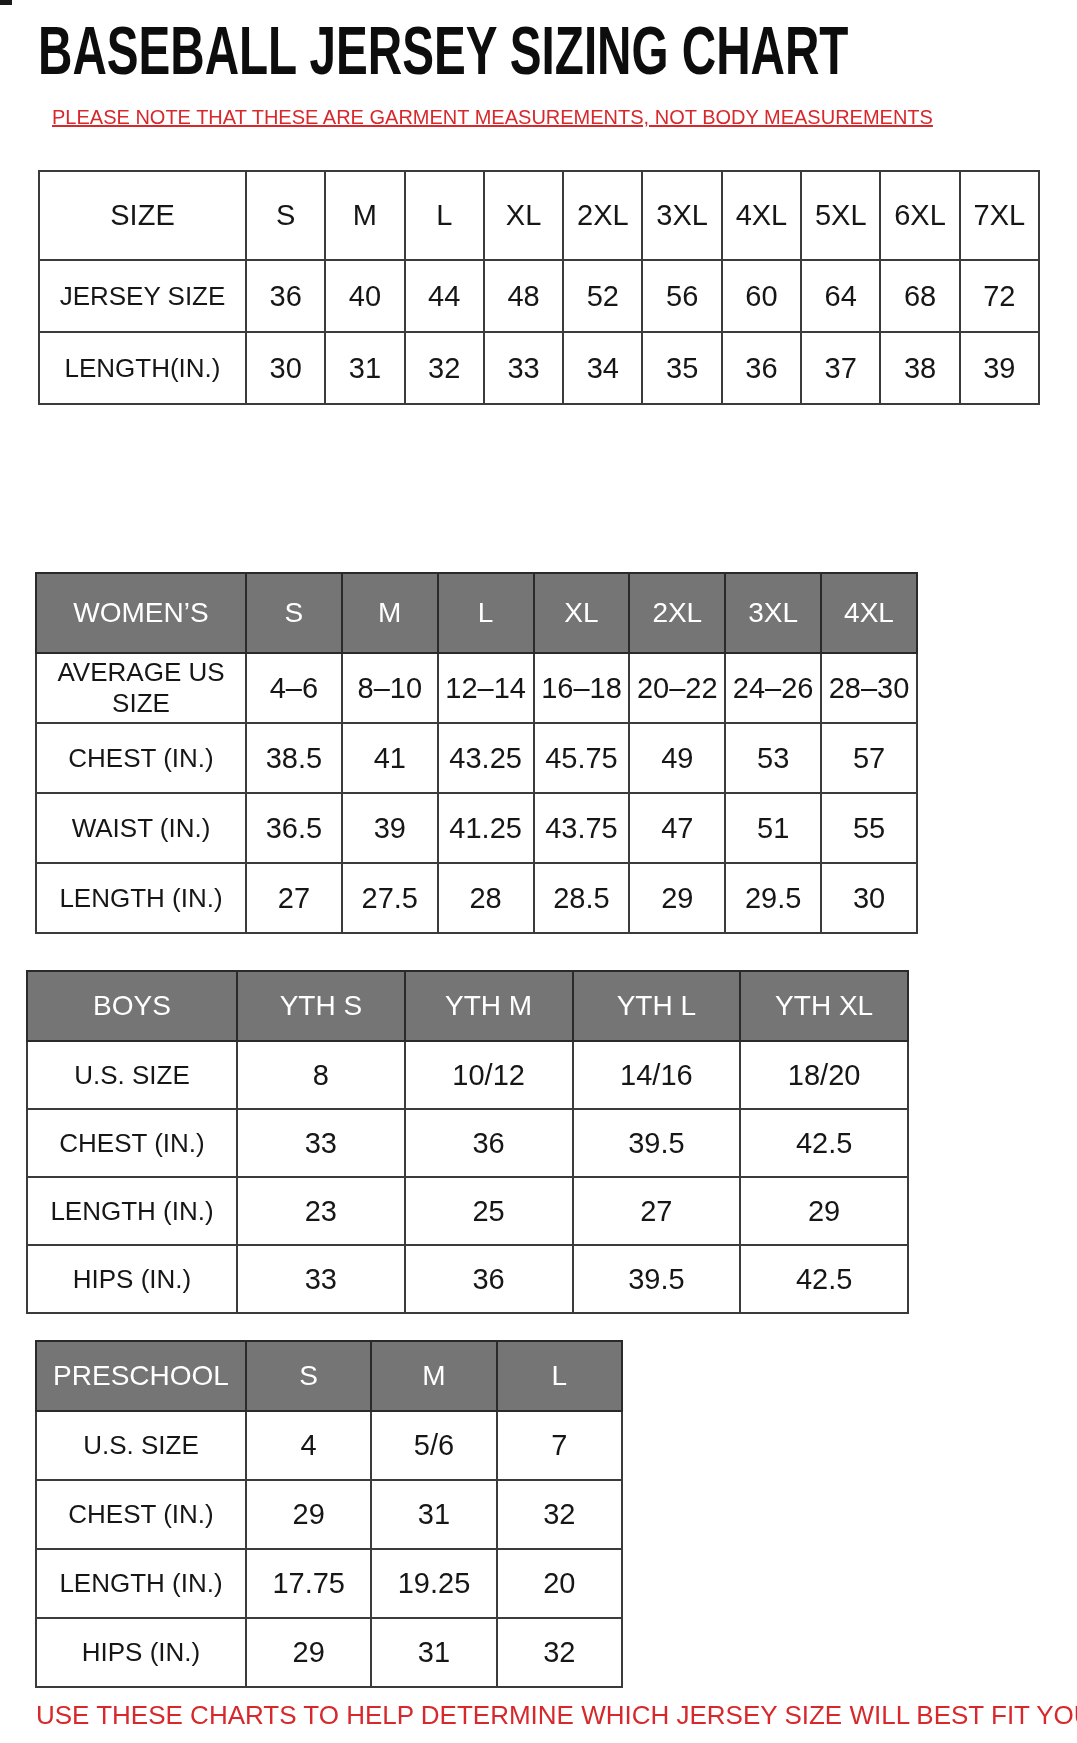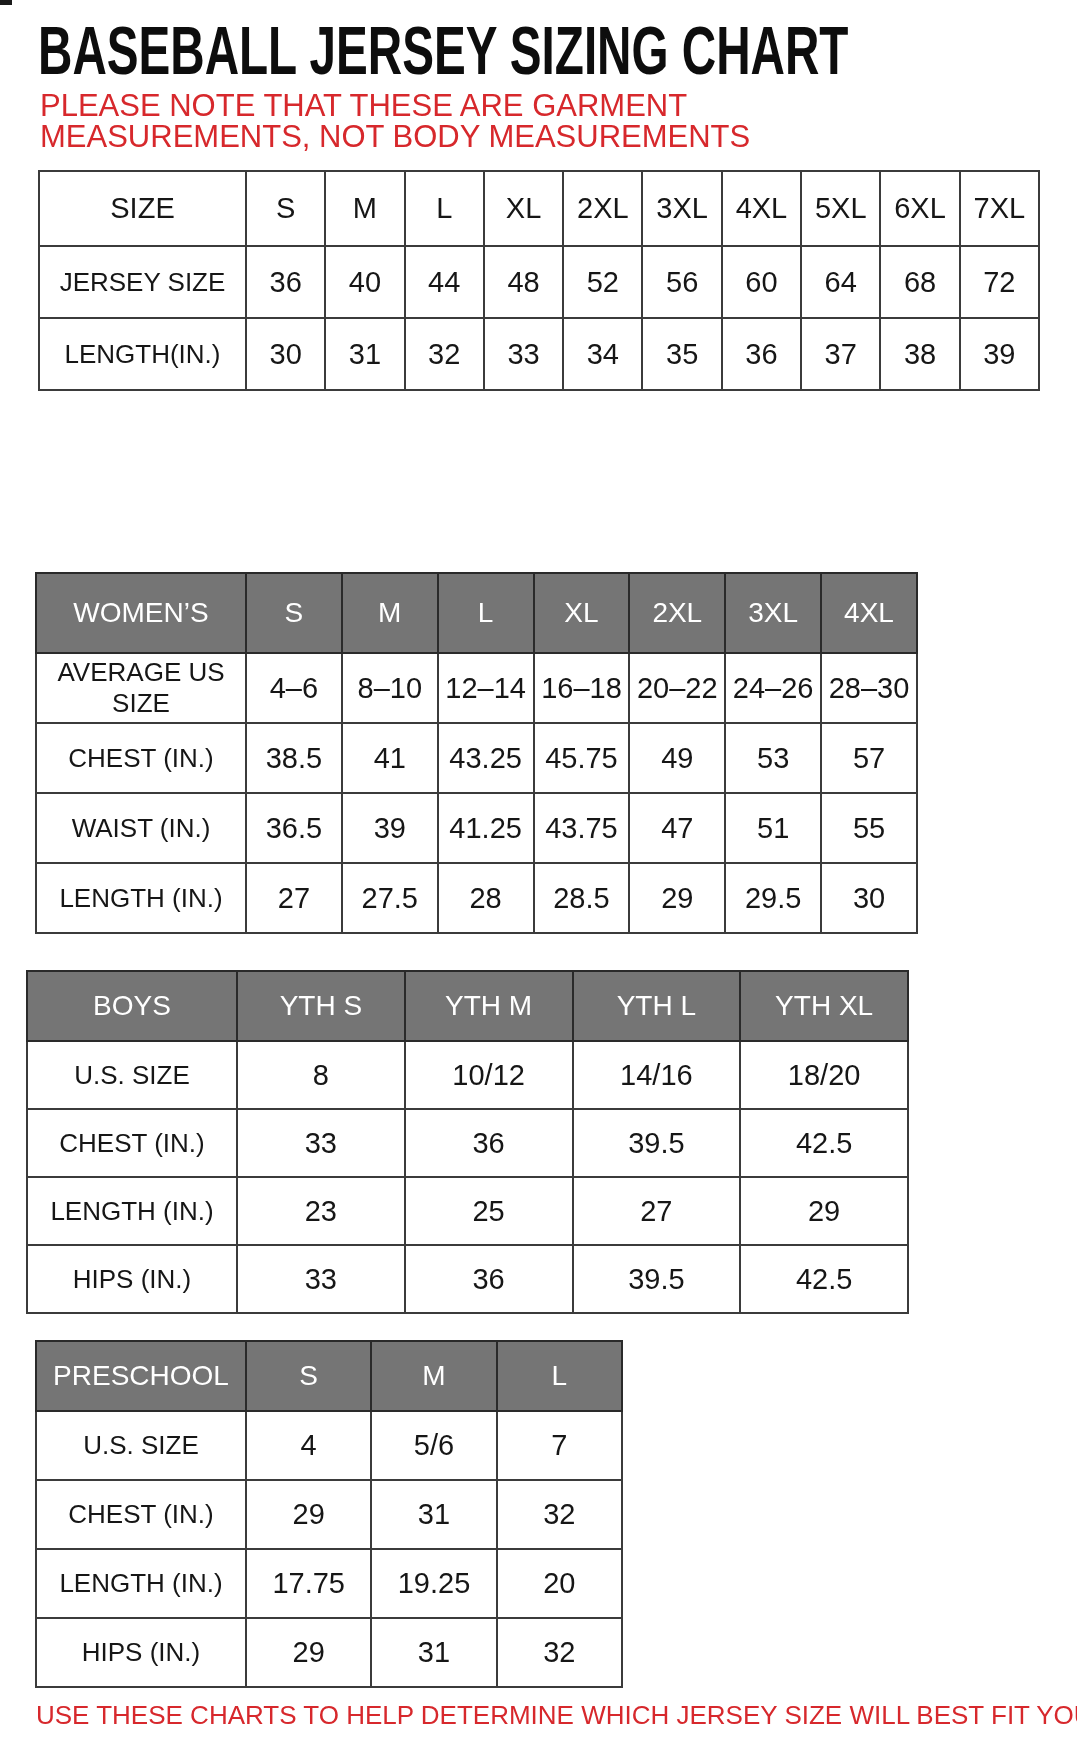--- a/index.html
+++ b/index.html
@@ -19,22 +19,22 @@
   }
   .artifact{position:absolute;left:0;top:0;width:12px;height:5px;background:#1a1a1a;}
   .title{position:absolute;left:38px;top:22px;margin:0;}
   .title-inner{
     display:inline-block;white-space:nowrap;
     font-size:69px;line-height:58px;font-weight:700;
     color:#0d0d0d;
     transform:scaleX(.69);transform-origin:0 50%;
   }
   .note{
-    position:absolute;left:36px;top:86px;width:900px;margin:4px;
-    font-size:31px;line-height:31px;color:var(--red);
+    position:absolute;left:36px;top:86px;width:900px;margin:16px;
+    font-size:20px;line-height:31px;color:var(--red);text-decoration:underline;
   }
   .footer{
     position:absolute;left:36px;top:1700px;margin:0;
     font-size:26px;color:var(--red);white-space:nowrap;
   }
   .sec{position:absolute;}
   .sec-mens{left:38px;top:170px;width:1002px;}
   .sec-womens{left:35px;top:572px;width:883px;}
   .sec-boys{left:26px;top:970px;width:883px;}
   .sec-preschool{left:35px;top:1340px;width:588px;}
@@ -57,21 +57,21 @@
   tbody th{font-size:26px;font-weight:400;color:var(--text);padding:0 17px;}
   col.label{width:210px;}
   .tbl-mens col.label{width:207px;}
   
   .tbl-gray thead th{
     background:var(--gray);color:#ffffff;
     font-size:28px;border-color:#2a2a2a;
   }
   
   .tbl-plain thead th{background:#ffffff;color:var(--text);font-size:29px;}
-  .tbl-mens thead tr{height:75px;}
+  .tbl-mens thead tr{height:89px;}
   .tbl-mens tbody tr{height:72px;}
   .tbl-womens thead tr{height:80px;}
   .tbl-womens tbody tr{height:70px;}
   .tbl-boys thead tr{height:70px;}
   .tbl-boys tbody tr{height:68px;}
   .tbl-preschool thead tr{height:70px;}
   .tbl-preschool tbody tr{height:69px;}
 </style>
 </head>
 <body>

